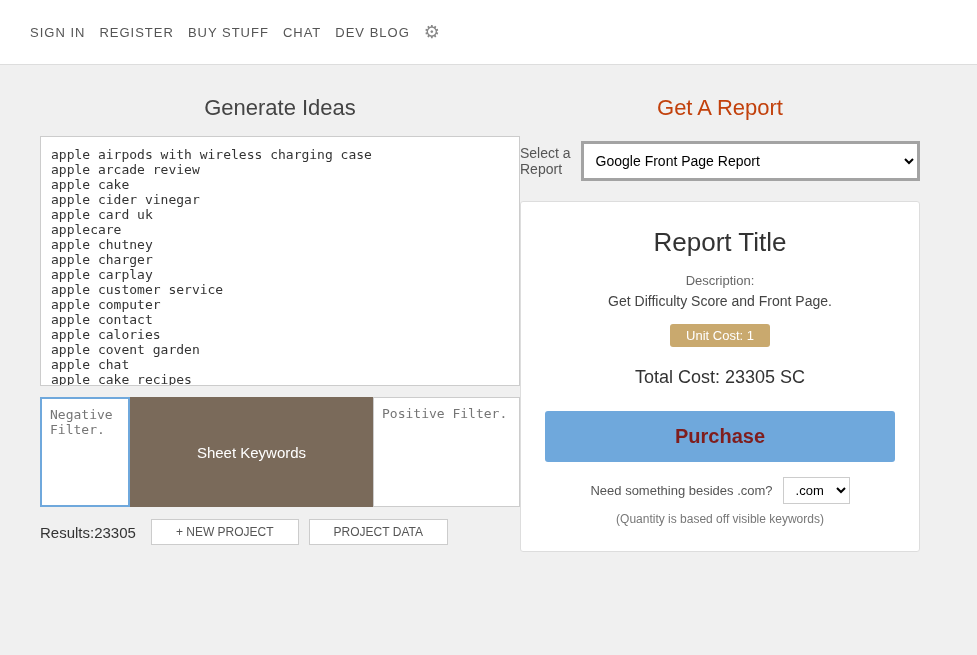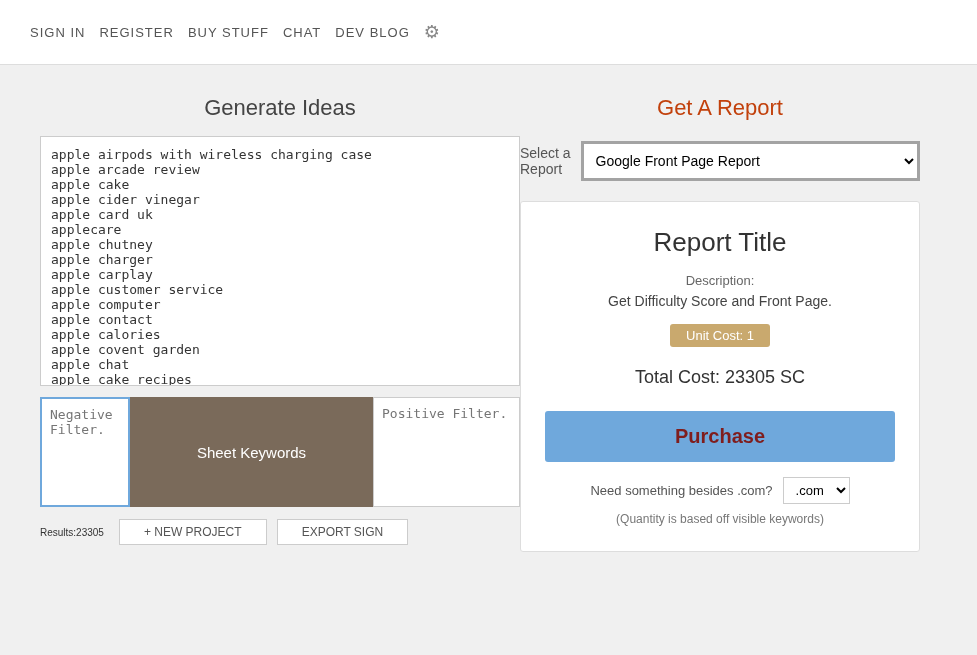--- a/index.html
+++ b/index.html
@@ -103,21 +103,21 @@
       outline: none;
       color: #333;
     }
     .results-row {
       display: flex;
       align-items: center;
       gap: 15px;
       margin-top: 12px;
     }
     .results-text {
-      font-size: 10px;
+      font-size: 15px;
       color: #333;
     }
     .action-buttons {
       display: flex;
       gap: 10px;
     }
     .action-btn {
       display: flex;
       align-items: center;
       gap: 5px;
@@ -275,21 +275,21 @@
 apple crumble pie</textarea>
     <div class="filters-row">
       <textarea class="negative-filter" placeholder="Negative Filter." style=""></textarea>
       <button class="sheet-keywords-btn">Sheet Keywords</button>
       <textarea class="positive-filter" placeholder="Positive Filter." style=""></textarea>
     </div>
     <div class="results-row">
       <span class="results-text">Results:23305</span>
       <div class="action-buttons">
         <button class="action-btn">+ NEW PROJECT</button>
-        <button class="action-btn">EXPORT SIGN</button>
+        <button class="action-btn">PROJECT DATA</button>
       </div>
     </div>
   </div>
 
   <div class="right-panel">
     <h2 class="report-section-title">Get A Report</h2>
     <div class="select-row">
       <span class="select-label">Select a<br>Report</span>
       <select class="report-select">
         <option>Google Front Page Report</option>

